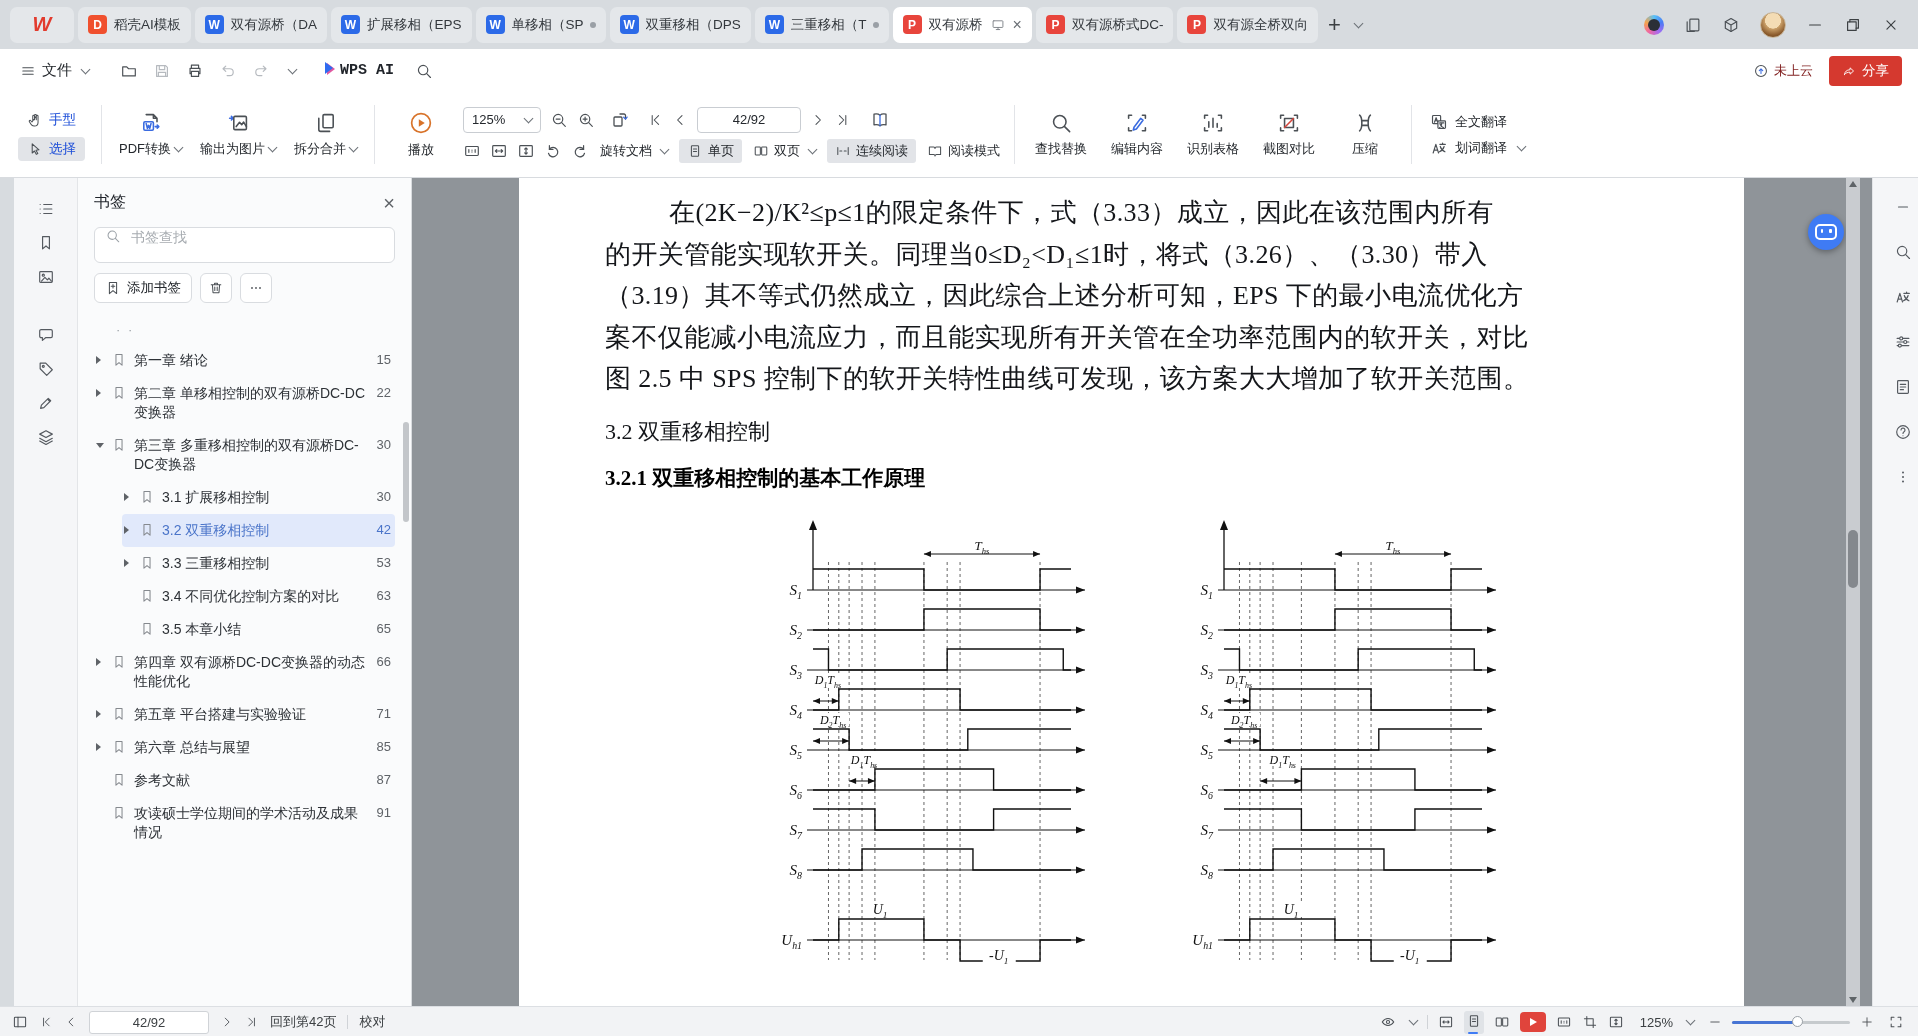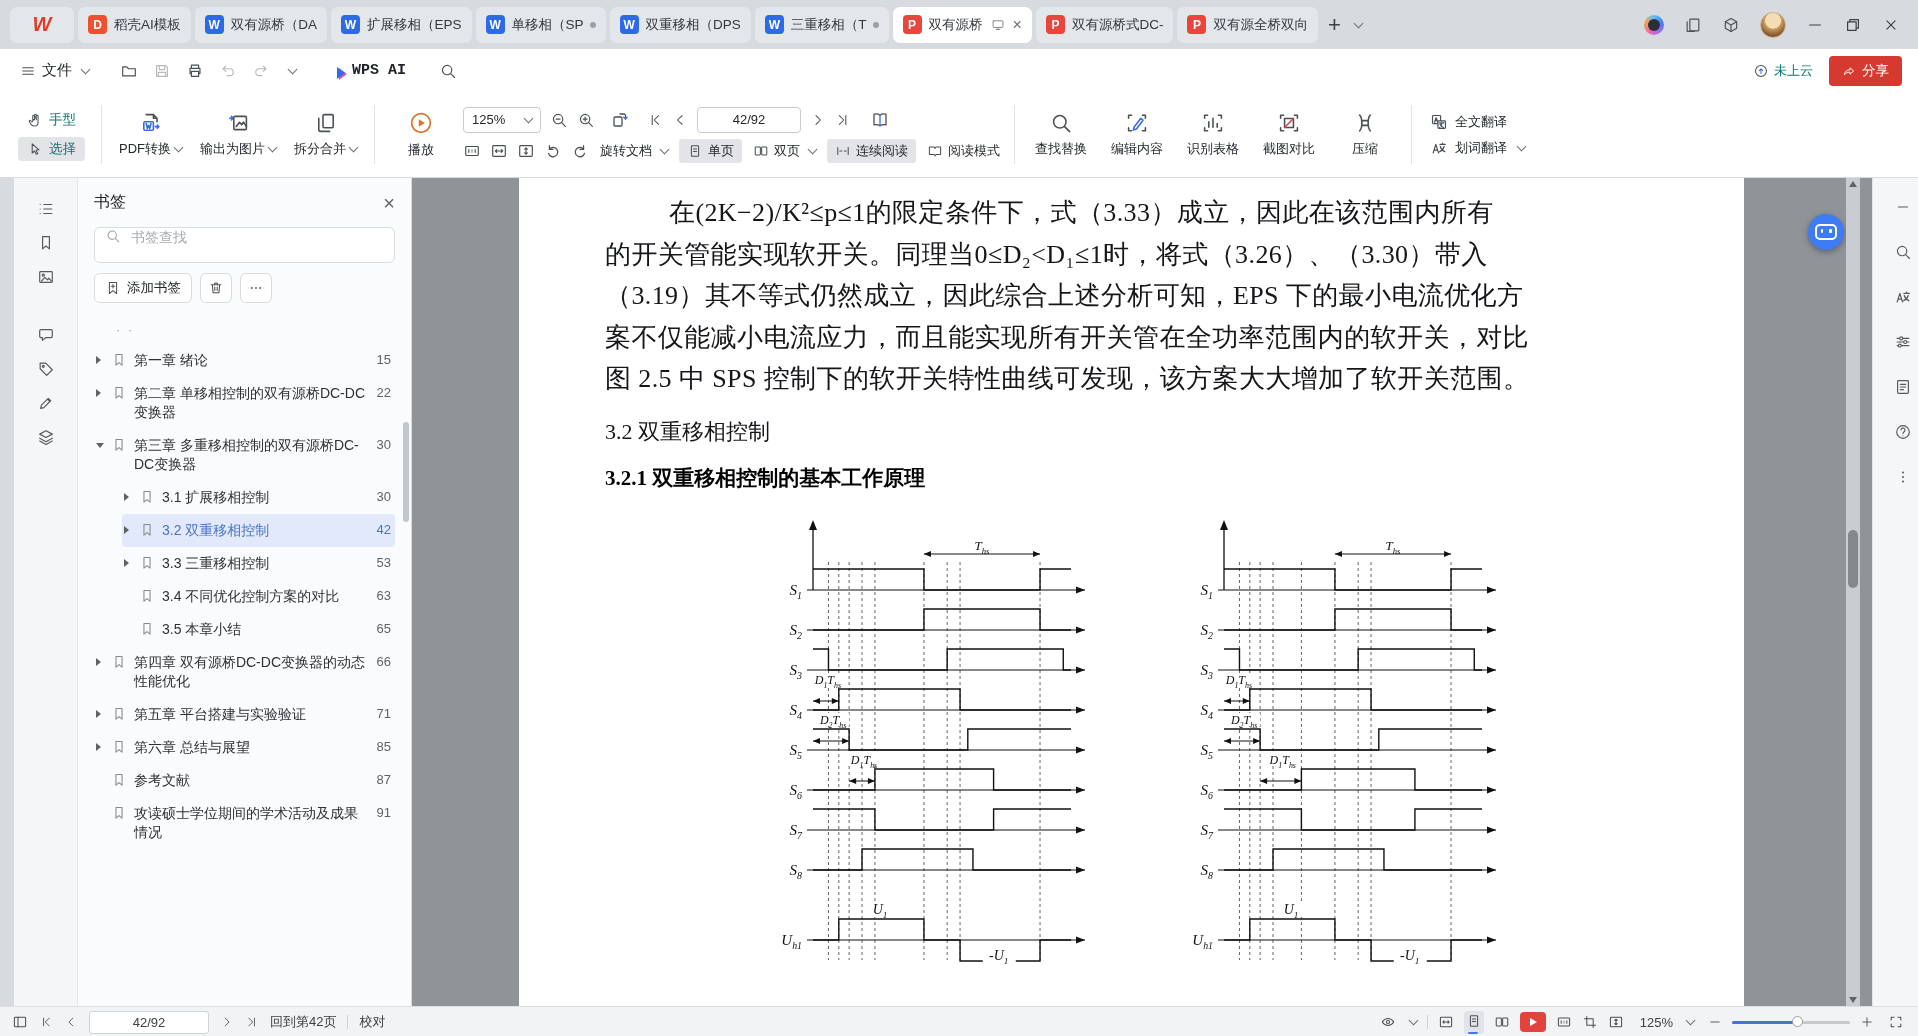--- a/index.html
+++ b/index.html
@@ -34,32 +34,32 @@
   .winbtn{width:18px;height:18px;color:#3c4043}
 
   
   #menubar{position:absolute;left:0;top:49px;width:1918px;height:43px;background:#fff;display:flex;align-items:center;}
   .mb-left{display:flex;align-items:center;height:100%;padding-left:14px;font-family:Liberation Mono, monospace;}
   .file-btn{display:flex;align-items:center;gap:6px;font-size:15px;color:#24282d;padding:0 6px}
   .mb-icons{display:flex;align-items:center;gap:15px;padding:0 8px}
   .menu-item{font-size:15px;color:#24282d;padding:0 4px;margin:0 13px;height:100%;display:flex;align-items:center;position:relative}
   .menu-item.active{color:#c9231e;font-weight:bold}
   .menu-item.active:after{content:"";position:absolute;left:50%;transform:translateX(-50%);bottom:2px;width:30px;height:3px;background:#c9231e;border-radius:2px}
-  .wpsai{display:flex;align-items:flex-end;gap:7px;margin:0 16px;font-size:15px;font-weight:bold;color:#1f2329}
+  .wpsai{display:flex;align-items:flex-start;gap:7px;margin:0 4px;font-size:15px;font-weight:bold;color:#1f2329}
   .ai-tri{width:0;height:0;border-left:8px solid #2f6bf0;border-top:6px solid transparent;border-bottom:6px solid transparent;filter:drop-shadow(2px 1px 0 #e0589f)}
   .mb-right{margin-left:auto;display:flex;align-items:center;gap:16px;padding-right:16px}
-  .cloud{display:flex;align-items:center;gap:5px;font-size:13px;color:#0f766e}
+  .cloud{display:flex;align-items:center;gap:5px;font-size:13px;color:#7f1d1d}
   .share-btn{display:flex;align-items:center;gap:6px;background:#d5392f;color:#fff;font-size:13.5px;border-radius:4px;padding:6px 13px}
   .share-btn .ic{color:#fff}
 
   
   #toolbar{position:absolute;left:0;top:92px;width:1918px;height:86px;background:#fff;border-bottom:1px solid #d8dbdf;display:flex;align-items:stretch;padding:0;box-sizing:border-box}
   .tb-inner{display:flex;align-items:stretch;padding:5px 10px;width:100%}
   .handsel{display:flex;flex-direction:column;justify-content:center;gap:5px;padding:0 8px}
-  .hrow{display:flex;align-items:center;gap:6px;font-size:13.5px;color:#0f766e;padding:3px 9px;border-radius:4px}
+  .hrow{display:flex;align-items:center;gap:6px;font-size:13.5px;color:#1d4ed8;padding:3px 9px;border-radius:4px}
   .hrow.sel{background:#e2e4e8}
   .tool-big{display:flex;flex-direction:column;align-items:center;justify-content:center;gap:5px;font-size:13px;color:#24282d;padding:2px 9px;min-width:58px}
   .tool-big .lbl{display:flex;align-items:center;white-space:nowrap}
   .viewgrp{display:flex;flex-direction:column;justify-content:center;gap:6px;padding:0 4px}
   .vrow{display:flex;align-items:center;gap:9px;font-size:13px;color:#24282d}
   .zoombox{width:78px;height:26px;border:1px solid #c9cdd2;border-radius:4px;display:flex;align-items:center;justify-content:space-between;padding:0 8px;box-sizing:border-box;font-size:13px}
   .pagebox{width:104px;height:26px;border:1px solid #c9cdd2;border-radius:4px;display:flex;align-items:center;justify-content:center;box-sizing:border-box;font-size:13px}
   .pill{display:flex;align-items:center;gap:5px;background:#e2e4e8;border-radius:3px;padding:3px 8px}
   .plain{display:flex;align-items:center;gap:5px;padding:3px 2px}
   .transcol{display:flex;flex-direction:column;justify-content:center;gap:8px;padding:0 10px}

